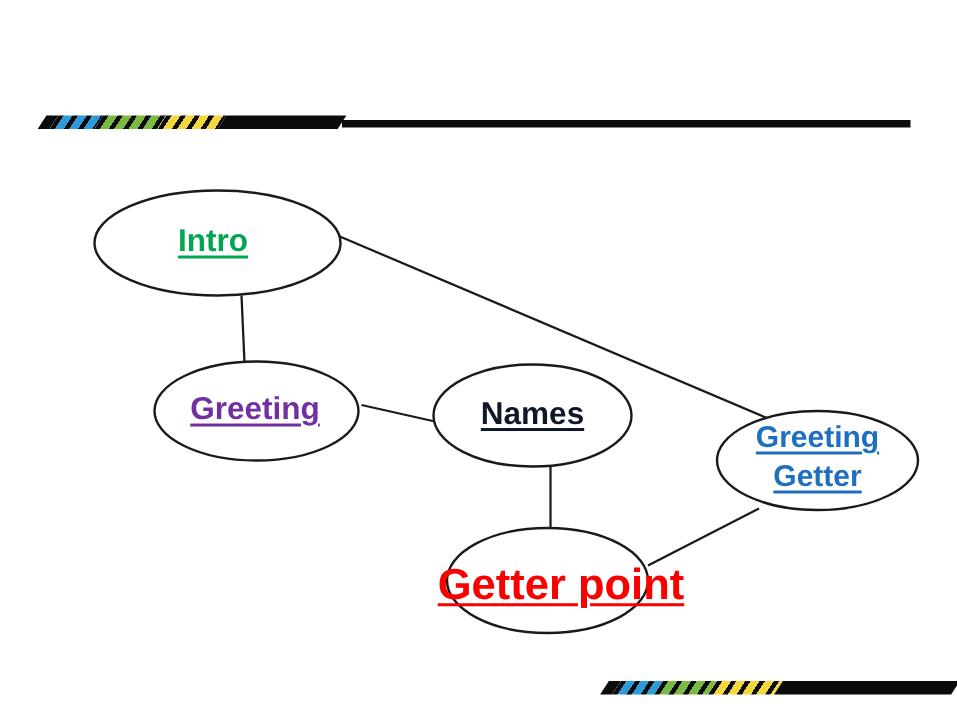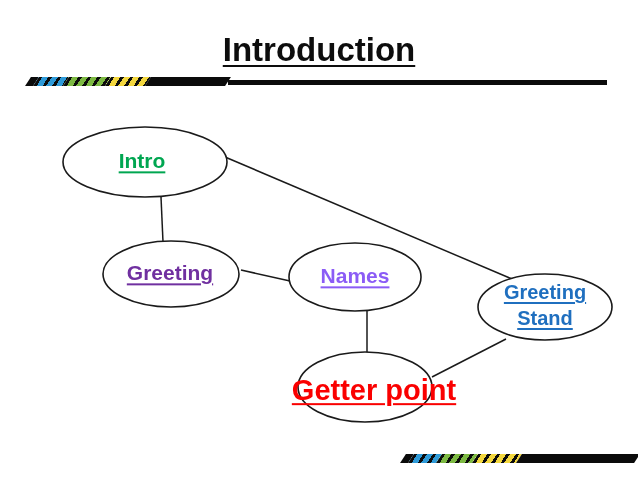--- a/index.html
+++ b/index.html
@@ -71,21 +71,20 @@
     text-decoration-thickness: 2px;
     text-underline-offset: 3px;
     line-height: 1.3;
   }
 </style>
 </head>
 <body>
 
 <div class="slide">
 
-  <h1 class="title">Introduction</h1>
 
   <div class="stripe-bar bar-top">
     <i class="seg lead"></i>
     <i class="seg s-blue"></i>
     <i class="seg s-green"></i>
     <i class="seg s-yellow"></i>
     <i class="seg tail"></i>
   </div>
   <div class="rule-top"></div>
 
@@ -98,24 +97,24 @@
       <ellipse cx="145" cy="162" rx="82" ry="35"></ellipse>
       <ellipse cx="171" cy="274" rx="68" ry="33"></ellipse>
       <ellipse cx="355" cy="277" rx="66" ry="34"></ellipse>
       <ellipse cx="545" cy="307" rx="67" ry="33"></ellipse>
       <ellipse cx="365" cy="387" rx="67" ry="35"></ellipse>
     </svg>
 
   <div>
     <div class="node-label" style="left: 142px; top: 161px; color: rgb(0, 166, 81); font-size: 21px; text-align: center;">Intro</div>
     <div class="node-label" style="left: 170px; top: 273px; color: rgb(112, 48, 160); font-size: 21px;">Greeting</div>
-    <div class="node-label" style="left: 355px; top: 276px; color: #8b5cf6; font-size: 21px;">Names</div>
+    <div class="node-label" style="left: 355px; top: 276px; color: #0f172a; font-size: 21px;">Names</div>
     <div class="node-label" style="left: 545px; top: 305px; color: rgb(31, 111, 191); font-size: 20px;">
       <div>Greeting</div>
-      <div>Stand</div>
+      <div>Getter</div>
     </div>
     <div class="node-label" style="left: 374px; top: 391px; color: rgb(250, 0, 0); font-size: 29px;">Getter point</div>
   </div>
 
   <div class="stripe-bar bar-bottom">
     <i class="seg lead"></i>
     <i class="seg s-blue"></i>
     <i class="seg s-green"></i>
     <i class="seg s-yellow"></i>
     <i class="seg tail"></i>

